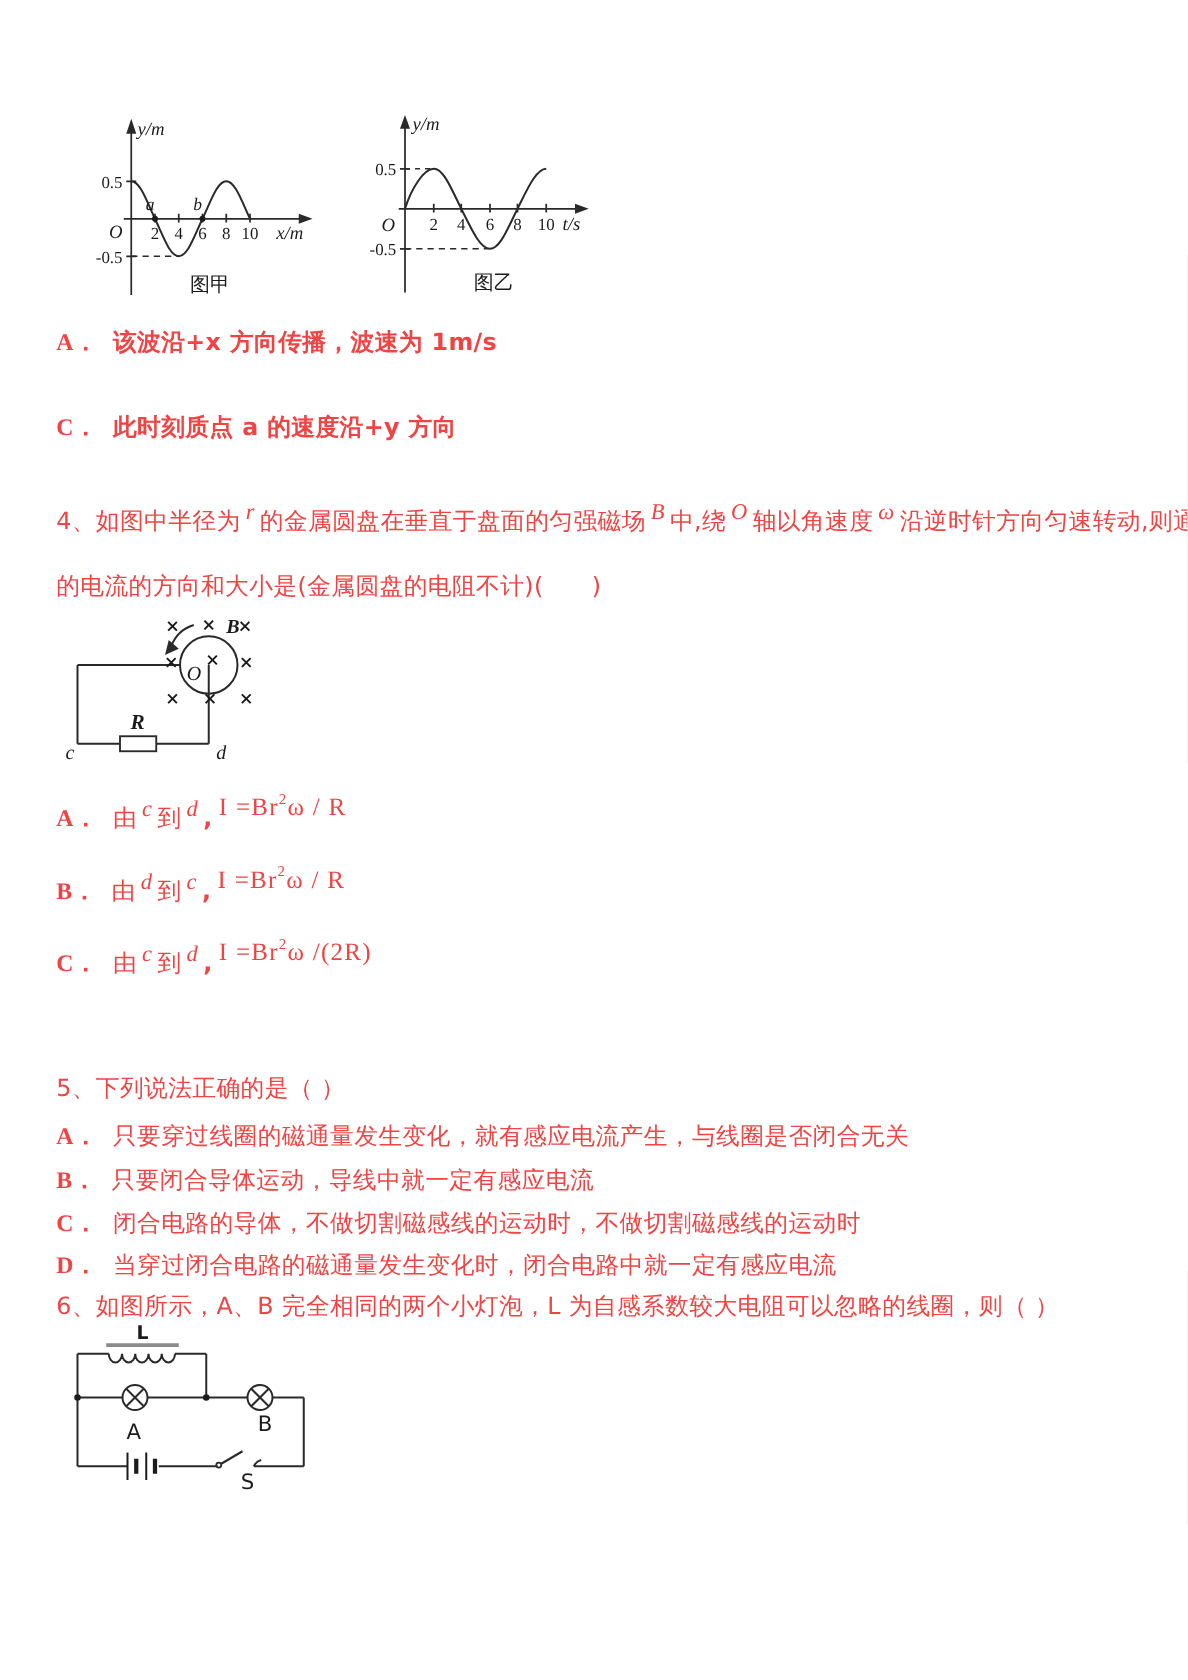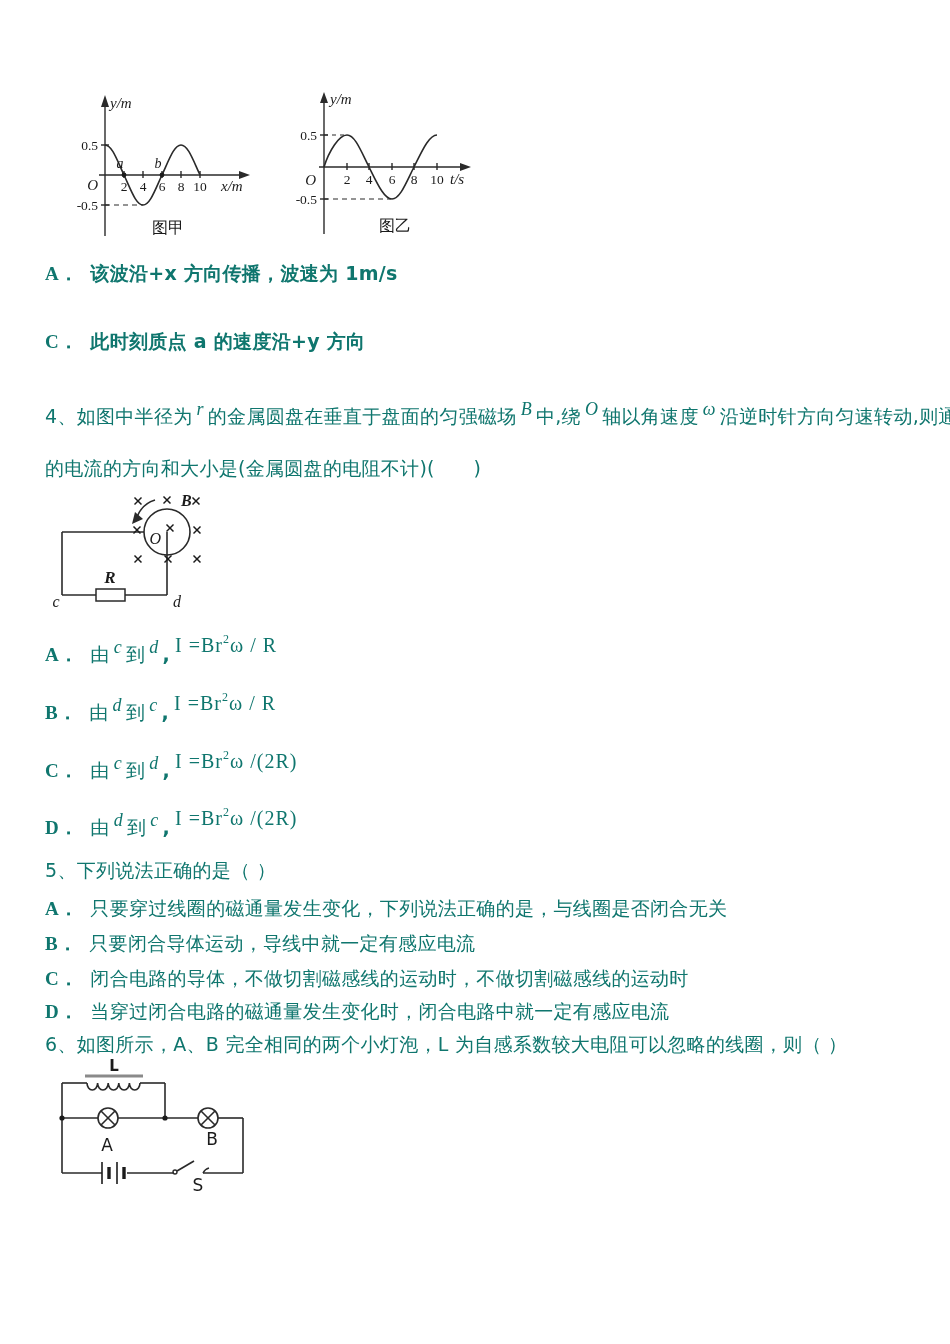--- a/index.html
+++ b/index.html
@@ -1,17 +1,17 @@
 <!DOCTYPE html>
 <html><head>
 <meta charset="utf-8">
 <style>
   html,body{margin:0;padding:0;background:#e8e8e8;}
   .page{position:relative;width:950px;height:1344px;background:#ffffff;margin:0 auto;
-        font-family:"DejaVu Sans",sans-serif;color:#0f766e;overflow:hidden;}
+        font-family:"DejaVu Sans",sans-serif;color:#ef4444;overflow:hidden;}
   .line{position:absolute;white-space:nowrap;font-size:19px;letter-spacing:0.3px;}
   .bold{font-weight:700;}
   .lab{font-family:"Liberation Serif","DejaVu Serif",serif;font-weight:700;margin-right:12px;}
   .var{font-family:"Liberation Serif","DejaVu Serif",serif;font-style:italic;
        position:relative;top:-8px;font-size:18px;padding:0 4px;}
   .formula{font-family:"Liberation Serif","DejaVu Serif",serif;
        position:relative;top:-9px;font-size:20px;margin-left:5px;letter-spacing:1px;}
   .formula sup{font-size:12px;position:relative;top:-1px;}
   svg text{fill:#1b1b1b;}
   .ser-i{font-family:"Liberation Serif","DejaVu Serif",serif;font-style:italic;}
@@ -129,24 +129,23 @@
     <text class="ser-i" x="141" y="26" font-size="16" font-weight="bold">B</text>
     <text class="ser-i" x="121" y="64" font-size="16" text-anchor="end">O</text>
     <text class="ser-i" x="70" y="103" font-size="17" font-weight="bold" text-anchor="middle">R</text>
     <text class="ser-i" x="16" y="127" font-size="16" text-anchor="middle">c</text>
     <text class="ser-i" x="133" y="127" font-size="16">d</text>
   </svg>
 
   <div class="line" style="left:45px;top:642px"><span class="lab">A．</span><span>由</span><span class="var">c</span><span>到</span><span class="var">d</span><span class="bold">,</span><span class="formula"><span>I =Br</span><sup>2</sup><span>ω / R</span></span></div>
   <div class="line" style="left:45px;top:700px"><span class="lab">B．</span><span>由</span><span class="var">d</span><span>到</span><span class="var">c</span><span class="bold">,</span><span class="formula"><span>I =Br</span><sup>2</sup><span>ω / R</span></span></div>
   <div class="line" style="left:45px;top:758px"><span class="lab">C．</span><span>由</span><span class="var">c</span><span>到</span><span class="var">d</span><span class="bold">,</span><span class="formula"><span>I =Br</span><sup>2</sup><span>ω /(2R)</span></span></div>
-  <div class="line" style="left:45px;top:815px"><span class="lab">D．</span><span>由</span><span class="var">d</span><span>到</span><span class="var">c</span><span class="bold">,</span><span class="formula"><span>I =Br</span><sup>2</sup><span>ω /(2R)</span></span></div>
 
   <div class="line" style="left:45px;top:858px">5、下列说法正确的是（ ）</div>
-  <div class="line" style="left:45px;top:896px"><span class="lab">A．</span><span>只要穿过线圈的磁通量发生变化，下列说法正确的是，与线圈是否闭合无关</span></div>
+  <div class="line" style="left:45px;top:896px"><span class="lab">A．</span><span>只要穿过线圈的磁通量发生变化，就有感应电流产生，与线圈是否闭合无关</span></div>
   <div class="line" style="left:45px;top:931px"><span class="lab">B．</span><span>只要闭合导体运动，导线中就一定有感应电流</span></div>
   <div class="line" style="left:45px;top:966px"><span class="lab">C．</span><span>闭合电路的导体，不做切割磁感线的运动时，不做切割磁感线的运动时</span></div>
   <div class="line" style="left:45px;top:999px"><span class="lab">D．</span><span>当穿过闭合电路的磁通量发生变化时，闭合电路中就一定有感应电流</span></div>
 
   <div class="line" style="left:45px;top:1032px">6、如图所示，A、B 完全相同的两个小灯泡，L 为自感系数较大电阻可以忽略的线圈，则（  ）</div>
 
   <svg style="position:absolute;left:50px;top:1058px" width="250" height="150" viewBox="0 0 250 150">
     <g stroke="#2a2a2a" stroke-width="1.6" fill="none">
       <line x1="12" y1="60" x2="12" y2="25"></line>
         <line x1="12" y1="25" x2="37" y2="25"></line>

